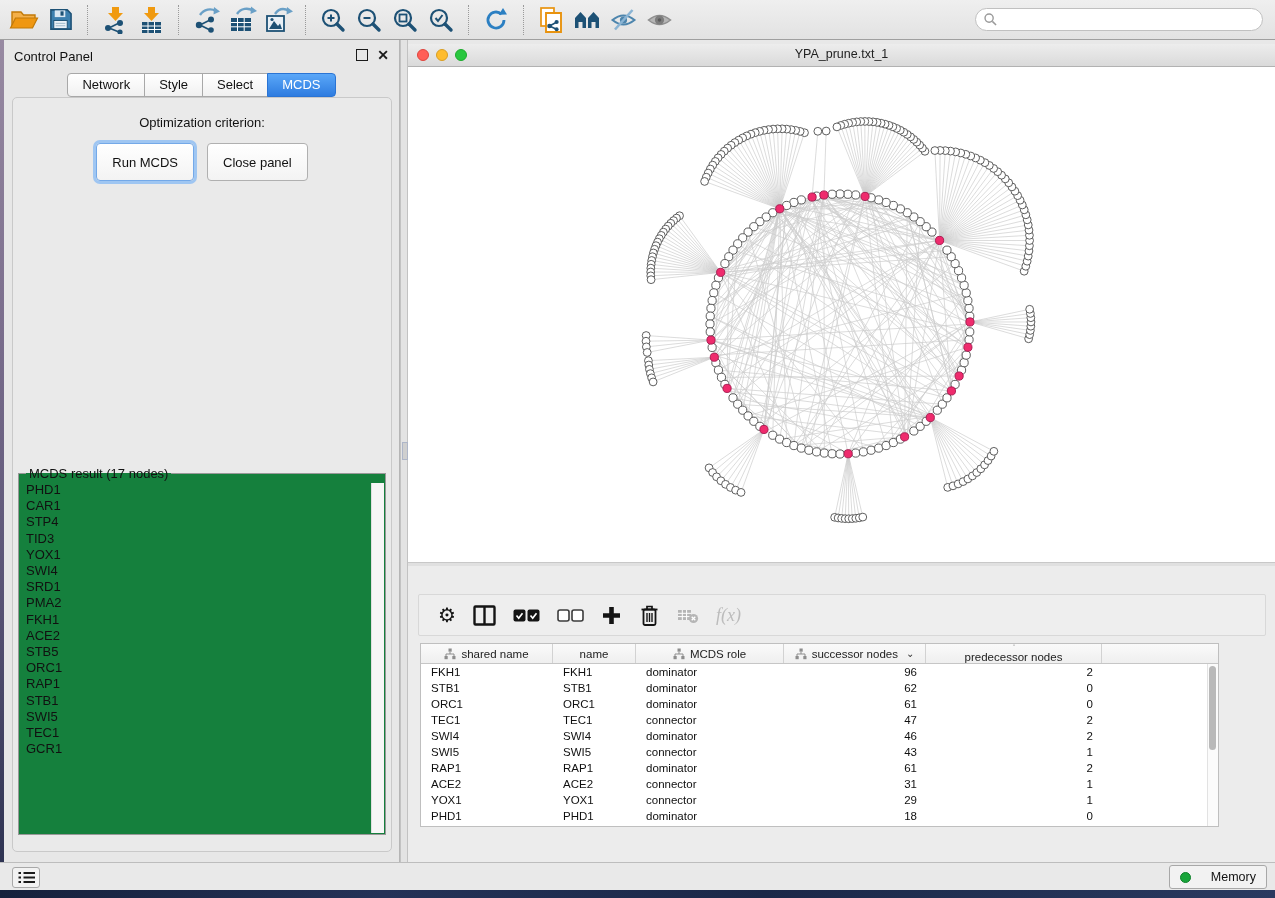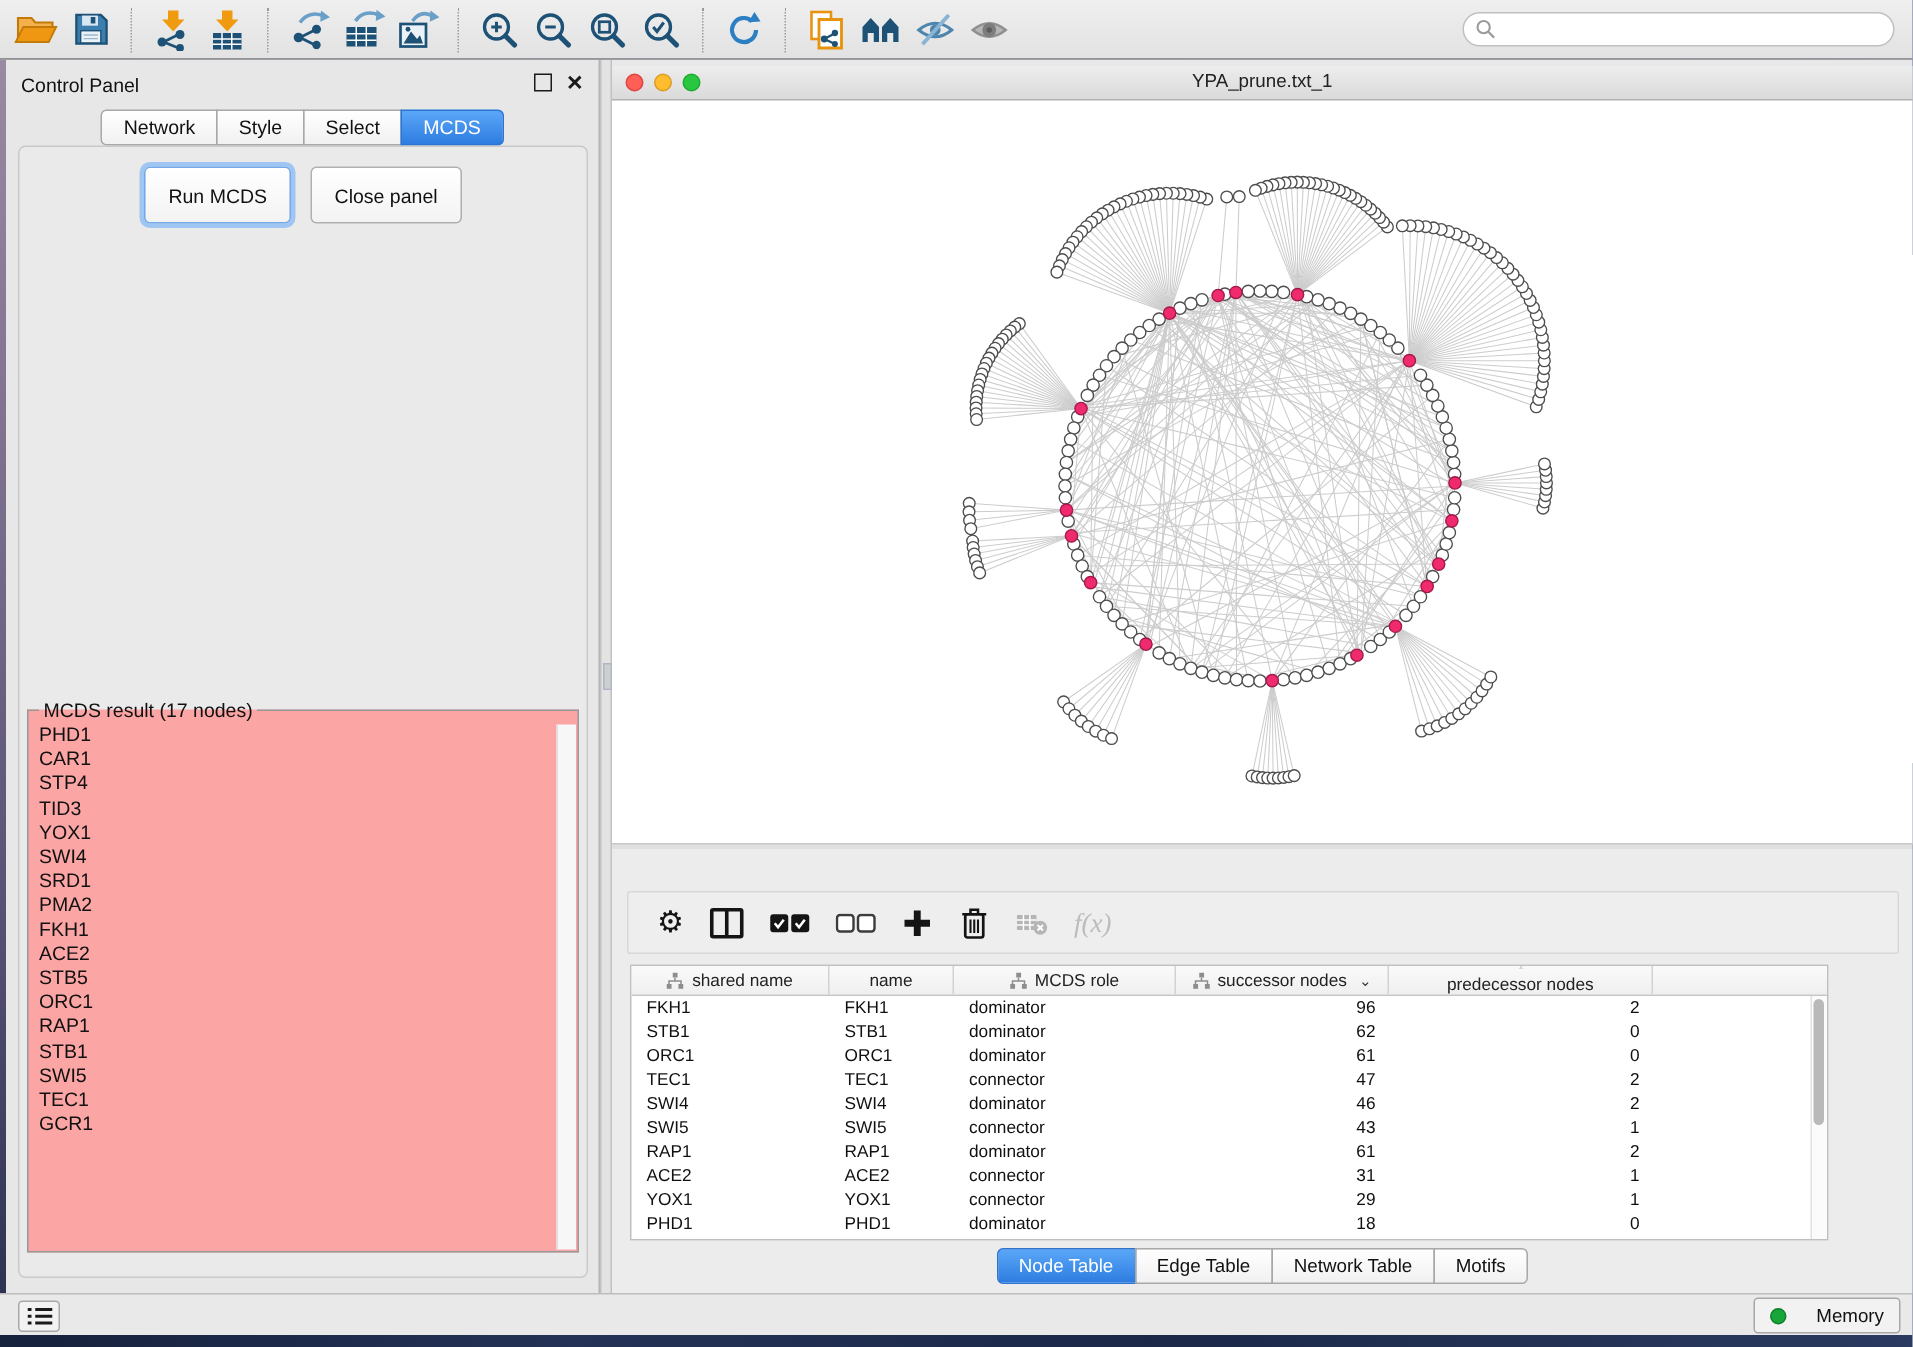--- a/index.html
+++ b/index.html
@@ -40,21 +40,21 @@
   .dropdown{position:relative;margin:9px auto 0;width:313px;height:23px;background:#fff;border:1px solid #b3b3b3;
     border-radius:4px;box-sizing:border-box;}
   .dropdown-text{font-size:13px;line-height:21px;padding-left:12px;color:#111;white-space:nowrap;overflow:hidden;}
   .dd-stepper{position:absolute;right:-1px;top:-1px;width:19px;height:23px;border-radius:0 4px 4px 0;
     background:linear-gradient(#74b4fa,#2e7ce0);display:flex;flex-direction:column;align-items:center;justify-content:center;}
   .dd-stepper span{color:#fff;font-size:6.5px;line-height:6.5px;}
   .btn-row{margin-top:13px;display:flex;justify-content:center;gap:13px;}
   .mac-btn{height:38px;line-height:21px;padding:0 15px;font-size:13px;color:#111;background:linear-gradient(#ffffff,#f3f3f3);
     border:1px solid #b0b0b0;border-radius:4px;box-sizing:border-box;}
   .mac-btn.focused{box-shadow:0 0 0 3px rgba(96,167,248,.55);border-color:#74a9e8;}
-  .mcds-box{position:absolute;left:5px;top:368px;width:368px;height:369px;background:#fca5a5;border:1px solid #989898;
+  .mcds-box{position:absolute;left:5px;top:368px;width:368px;height:369px;background:#15803d;border:1px solid #989898;
     margin:0;padding:0;box-sizing:border-box;}
   .mcds-box legend{font-size:13px;color:#111;margin-left:7px;padding:0 3px;}
   .mcds-list{padding:1px 0 0 7px;font-size:13px;line-height:16.2px;color:#111;}
   .mcds-scroll{position:absolute;top:2px;right:1px;bottom:1px;width:12px;background:#f7f7f7;border-left:1px solid #e0e0e0;}
   
   .v-split{left:400px;top:40px;width:8px;height:822px;background:#e3e3e3;border-left:1px solid #c2c2c2;border-right:1px solid #c2c2c2;box-sizing:border-box;}
   .v-grip{position:absolute;left:1px;top:402px;width:4px;height:16px;background:#cfcfcf;border:1px solid #aeb6c8;}
   
   .right-base{left:408px;top:40px;width:867px;height:822px;background:#e8e8e8;}
   .net-frame{left:408px;top:44px;width:867px;height:518px;background:#fff;}
@@ -257,20 +257,21 @@
       <span class="close-x">✕</span>
     </span>
   </div>
   <div class="cp-tabs">
     <div class="seg-btn">Network</div>
     <div class="seg-btn">Style</div>
     <div class="seg-btn">Select</div>
     <div class="seg-btn seg-active">MCDS</div>
   </div>
   <div class="cp-content">
+    <div class="opt-label">Optimization criterion:</div>
     <div class="btn-row">
       <button class="mac-btn focused">Run MCDS</button>
       <button class="mac-btn">Close panel</button>
     </div>
     <fieldset class="mcds-box">
       <legend>MCDS result (17 nodes)</legend>
       <div class="mcds-list">
           <div>PHD1</div>
           <div>CAR1</div>
           <div>STP4</div>
@@ -1133,26 +1134,20 @@
           <div class="nt-cell num">18</div>
           <div class="nt-cell num">0</div>
           <div></div>
         </div>
       </div>
     <div class="nt-scroll">
       <div class="nt-thumb"></div>
     </div>
   </div>
 
-  <div class="bottom-tabs">
-    <div class="seg-btn seg-active" style="font-size:12.5px;">Node Table</div>
-    <div class="seg-btn" style="font-size:12.5px;">Edge Table</div>
-    <div class="seg-btn" style="font-size:12.5px;">Network Table</div>
-    <div class="seg-btn" style="font-size:12.5px;">Motifs</div>
-  </div>
 </div>
 
 <div class="abs status-bar">
   <div class="sb-list-btn">
     <svg width="17" height="13" viewBox="0 0 17 13">
       <g stroke="#1a1a1a" stroke-width="2">
           <line x1="0.5" y1="2" x2="3" y2="2"></line>
           <line x1="5.5" y1="2" x2="17" y2="2"></line>
       <line x1="0.5" y1="6.5" x2="3" y2="6.5"></line>
           <line x1="5.5" y1="6.5" x2="17" y2="6.5"></line>

